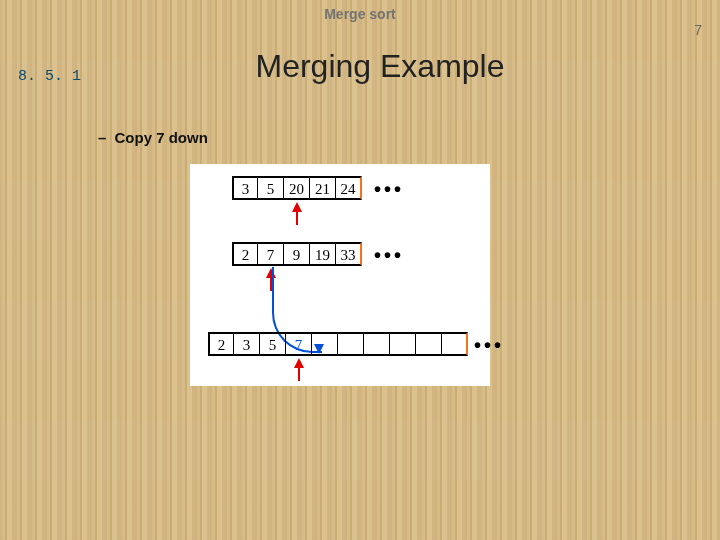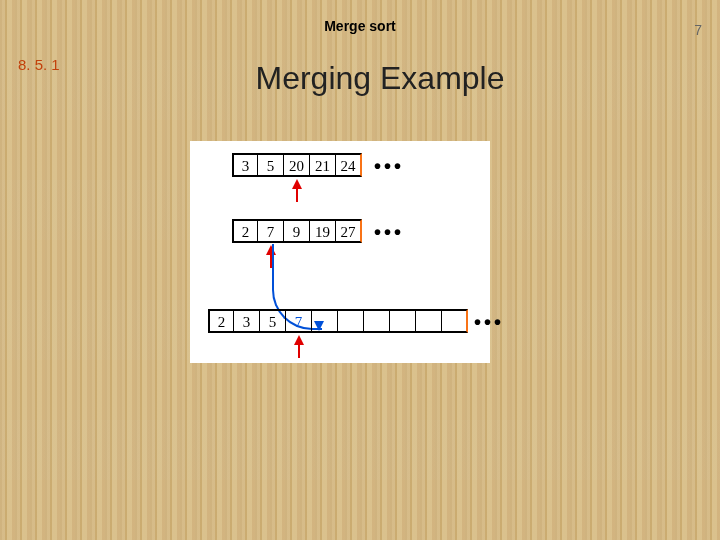--- a/index.html
+++ b/index.html
@@ -16,38 +16,39 @@
         #dcc190 12px, #dcc190 15px),
       repeating-linear-gradient(0deg,
         rgba(200,170,110,0.2) 0px, rgba(200,170,110,0.2) 60px,
         rgba(180,150,90,0.15) 60px, rgba(180,150,90,0.15) 120px);
     background-blend-mode: multiply;
     position: relative;
     overflow: hidden;
   }
   .header-title {
     text-align: center;
-    color: #000000;
+    color: #737373;
     font-size: 14px;
     font-weight: bold;
-    padding-top: 18px;
+    padding-top: 6px;
   }
   .page-number {
     position: absolute;
     top: 22px;
     right: 18px;
     color: #666;
     font-size: 14px;
   }
   .section-num {
     position: absolute;
-    top: 56px;
+    top: 68px;
     left: 18px;
     font-size: 15px;
-    color: #c2410c;
+    color: #0c4a6e;
+    font-family: Liberation Mono, monospace;
   }
   .slide-title {
     text-align: center;
     font-size: 32px;
     color: #222;
     font-weight: normal;
     margin-top: 26px;
     margin-left: 40px;
   }
   .body {
@@ -140,20 +141,21 @@
 </head>
 <body>
 
 <div class="header-title">Merge sort</div>
 <div class="page-number">7</div>
 <div class="section-num">8. 5. 1</div>
 <h1 class="slide-title">Merging Example</h1>
 
 <div class="body">
   <div class="bullet-list">
+    <div class="bullet-item">Copy 7 down</div>
   </div>
 
   <div class="diagram">
 
     <div class="arr" style="left:42px; top:12px;">
       <div class="cell first">3</div>
       <div class="cell">5</div>
       <div class="cell">20</div>
       <div class="cell">21</div>
       <div class="cell lastthick">24</div>
@@ -161,21 +163,21 @@
     <div class="dots" style="left:184px; top:14px;">•••</div>
 
     <div class="arrow-up" style="left:102px; top:38px;"></div>
     <div class="arrow-shaft" style="left:106px; top:47px;"></div>
 
     <div class="arr" style="left:42px; top:78px;">
       <div class="cell first">2</div>
       <div class="cell">7</div>
       <div class="cell">9</div>
       <div class="cell">19</div>
-      <div class="cell lastthick">27</div>
+      <div class="cell lastthick">33</div>
     </div>
     <div class="dots" style="left:184px; top:80px;">•••</div>
 
     <div class="arrow-up" style="left:76px; top:104px;"></div>
     <div class="arrow-shaft" style="left:80px; top:113px;"></div>
 
     <div class="curve" style="left:82px; top:103px;"></div>
     <div class="curve-head" style="left:124px; top:180px;"></div>
 
     <div class="arr" style="left:18px; top:168px;">

